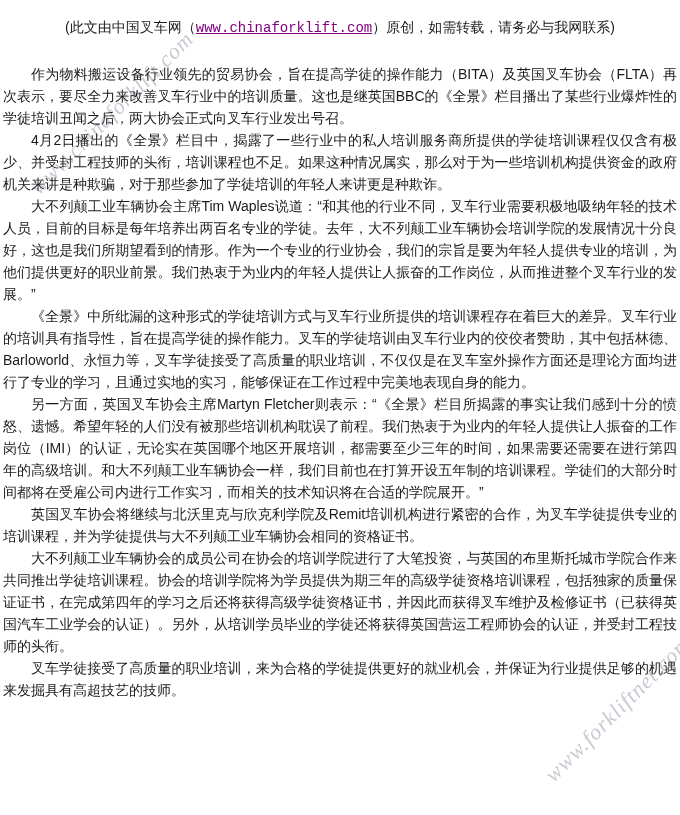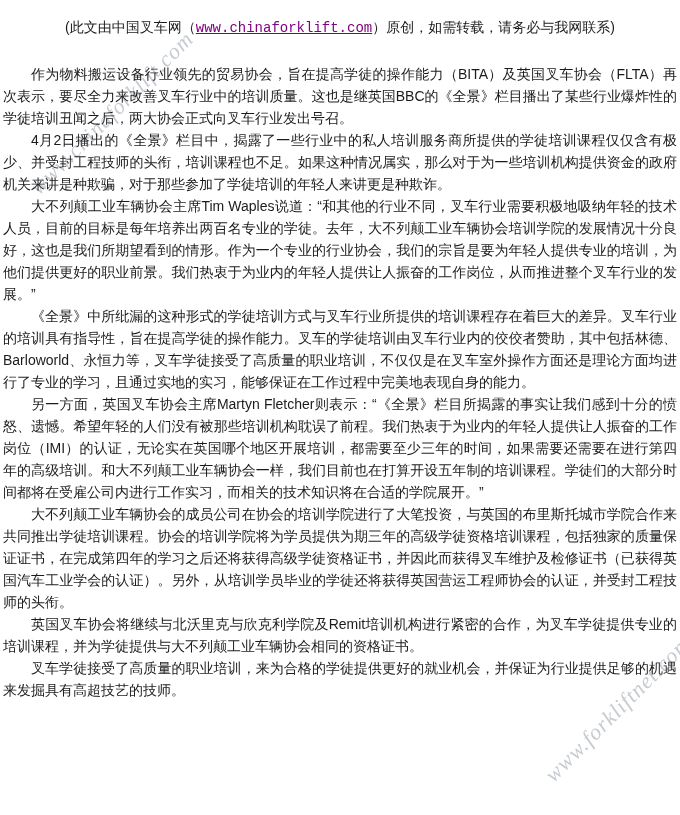--- a/index.html
+++ b/index.html
@@ -78,19 +78,19 @@
   <div class="content">
 
     <p class="header-line"><span>(此文由中国叉车网（</span><a class="site-link">www.chinaforklift.com</a><span>）原创，如需转载，请务必与我网联系)</span></p>
 
     <div class="body-text">
       <p>作为物料搬运设备行业领先的贸易协会，旨在提高学徒的操作能力（BITA）及英国叉车协会（FLTA）再次表示，要尽全力来改善叉车行业中的培训质量。这也是继英国BBC的《全景》栏目播出了某些行业爆炸性的学徒培训丑闻之后，两大协会正式向叉车行业发出号召。</p>
       <p>4月2日播出的《全景》栏目中，揭露了一些行业中的私人培训服务商所提供的学徒培训课程仅仅含有极少、并受封工程技师的头衔，培训课程也不足。如果这种情况属实，那么对于为一些培训机构提供资金的政府机关来讲是种欺骗，对于那些参加了学徒培训的年轻人来讲更是种欺诈。</p>
       <p>大不列颠工业车辆协会主席Tim Waples说道：“和其他的行业不同，叉车行业需要积极地吸纳年轻的技术人员，目前的目标是每年培养出两百名专业的学徒。去年，大不列颠工业车辆协会培训学院的发展情况十分良好，这也是我们所期望看到的情形。作为一个专业的行业协会，我们的宗旨是要为年轻人提供专业的培训，为他们提供更好的职业前景。我们热衷于为业内的年轻人提供让人振奋的工作岗位，从而推进整个叉车行业的发展。”</p>
       <p>《全景》中所纰漏的这种形式的学徒培训方式与叉车行业所提供的培训课程存在着巨大的差异。叉车行业的培训具有指导性，旨在提高学徒的操作能力。叉车的学徒培训由叉车行业内的佼佼者赞助，其中包括林德、Barloworld、永恒力等，叉车学徒接受了高质量的职业培训，不仅仅是在叉车室外操作方面还是理论方面均进行了专业的学习，且通过实地的实习，能够保证在工作过程中完美地表现自身的能力。</p>
       <p>另一方面，英国叉车协会主席Martyn Fletcher则表示：“《全景》栏目所揭露的事实让我们感到十分的愤怒、遗憾。希望年轻的人们没有被那些培训机构耽误了前程。我们热衷于为业内的年轻人提供让人振奋的工作岗位（IMI）的认证，无论实在英国哪个地区开展培训，都需要至少三年的时间，如果需要还需要在进行第四年的高级培训。和大不列颠工业车辆协会一样，我们目前也在打算开设五年制的培训课程。学徒们的大部分时间都将在受雇公司内进行工作实习，而相关的技术知识将在合适的学院展开。”</p>
+      <p>英国叉车协会将继续与北沃里克与欣克利学院及Remit培训机构进行紧密的合作，为叉车学徒提供专业的培训课程，并为学徒提供与大不列颠工业车辆协会相同的资格证书。</p>
       <p>大不列颠工业车辆协会的成员公司在协会的培训学院进行了大笔投资，与英国的布里斯托城市学院合作来共同推出学徒培训课程。协会的培训学院将为学员提供为期三年的高级学徒资格培训课程，包括独家的质量保证证书，在完成第四年的学习之后还将获得高级学徒资格证书，并因此而获得叉车维护及检修证书（已获得英国汽车工业学会的认证）。另外，从培训学员毕业的学徒还将获得英国营运工程师协会的认证，并受封工程技师的头衔。</p>
-      <p>英国叉车协会将继续与北沃里克与欣克利学院及Remit培训机构进行紧密的合作，为叉车学徒提供专业的培训课程，并为学徒提供与大不列颠工业车辆协会相同的资格证书。</p>
       <p>叉车学徒接受了高质量的职业培训，来为合格的学徒提供更好的就业机会，并保证为行业提供足够的机遇来发掘具有高超技艺的技师。</p>
     </div>
 
   </div>
 </div>
 
 </body></html>

